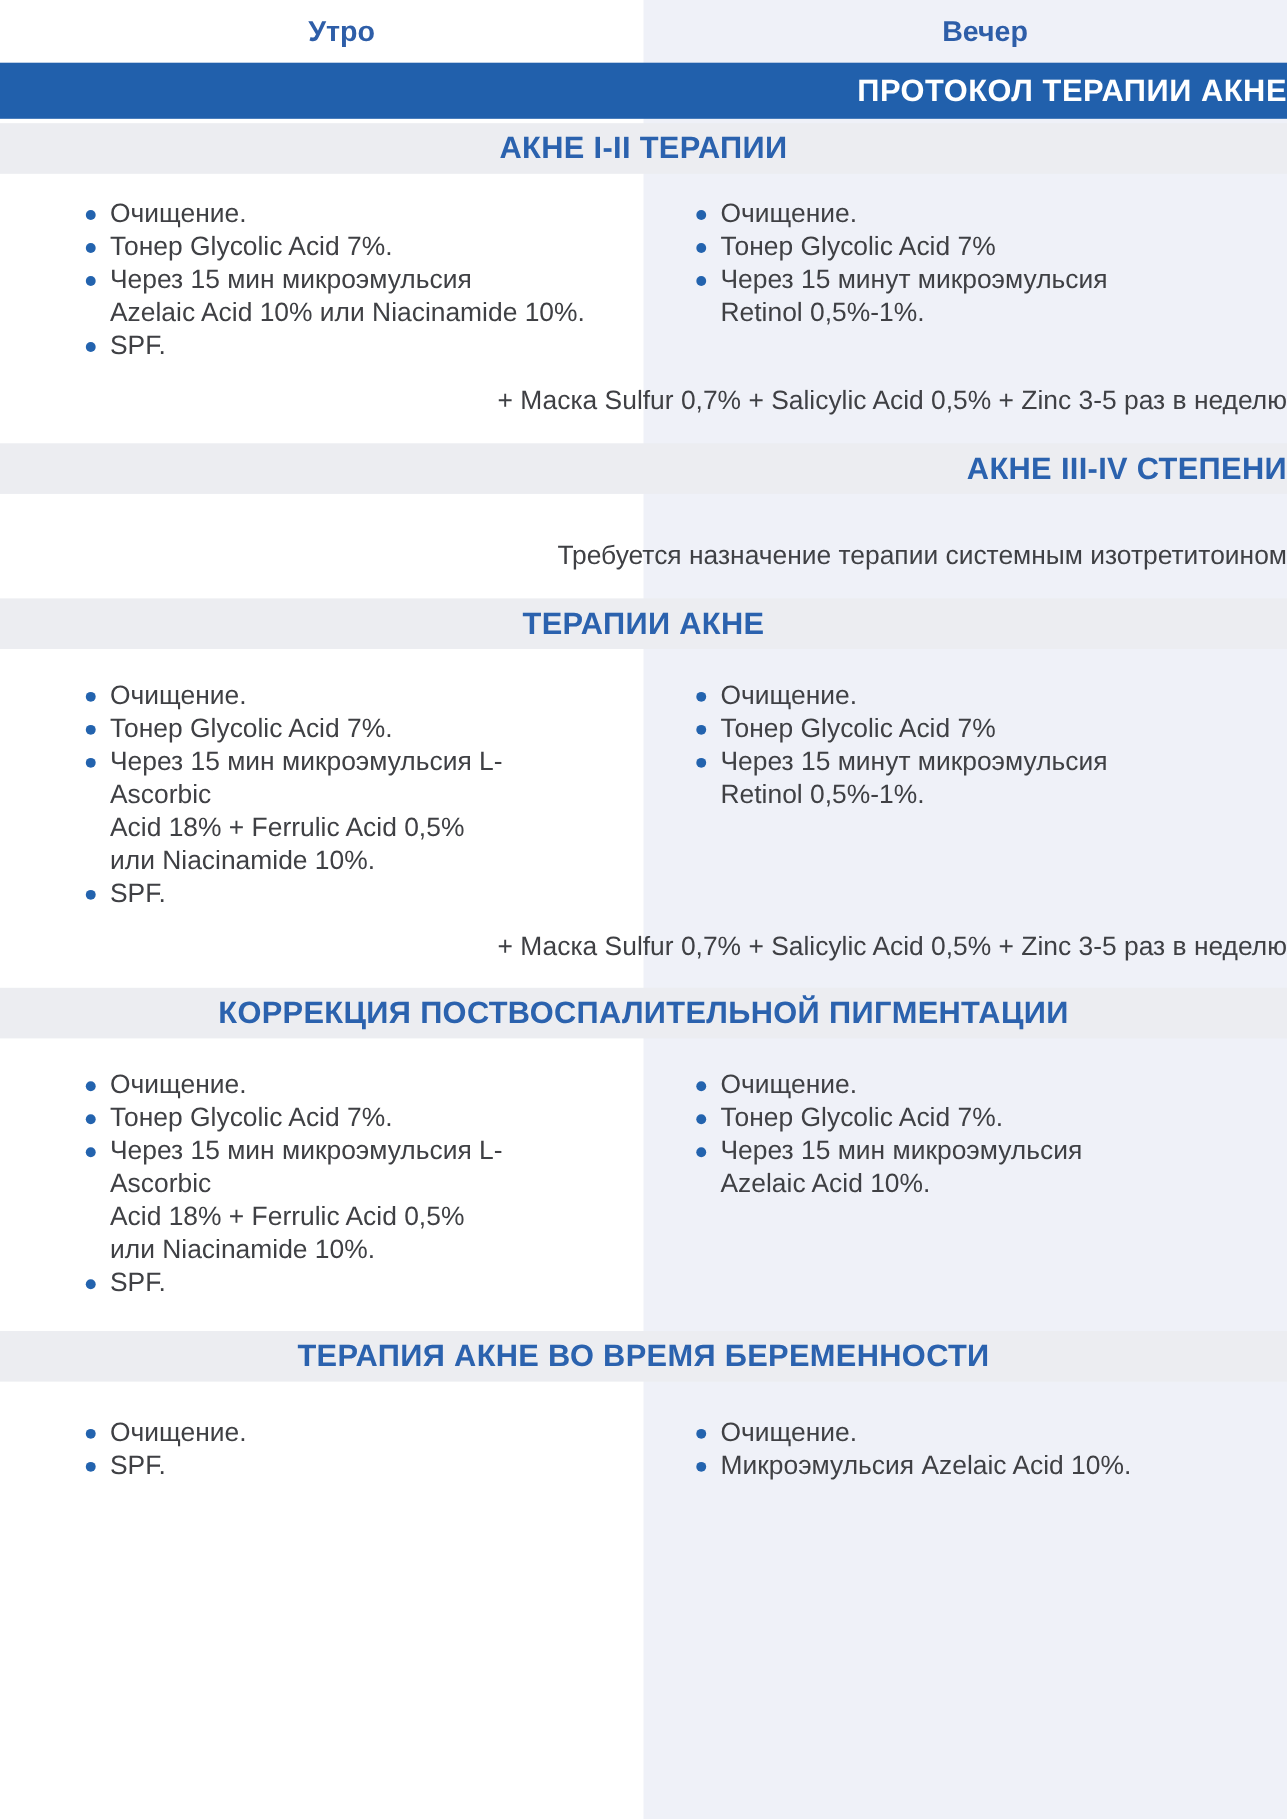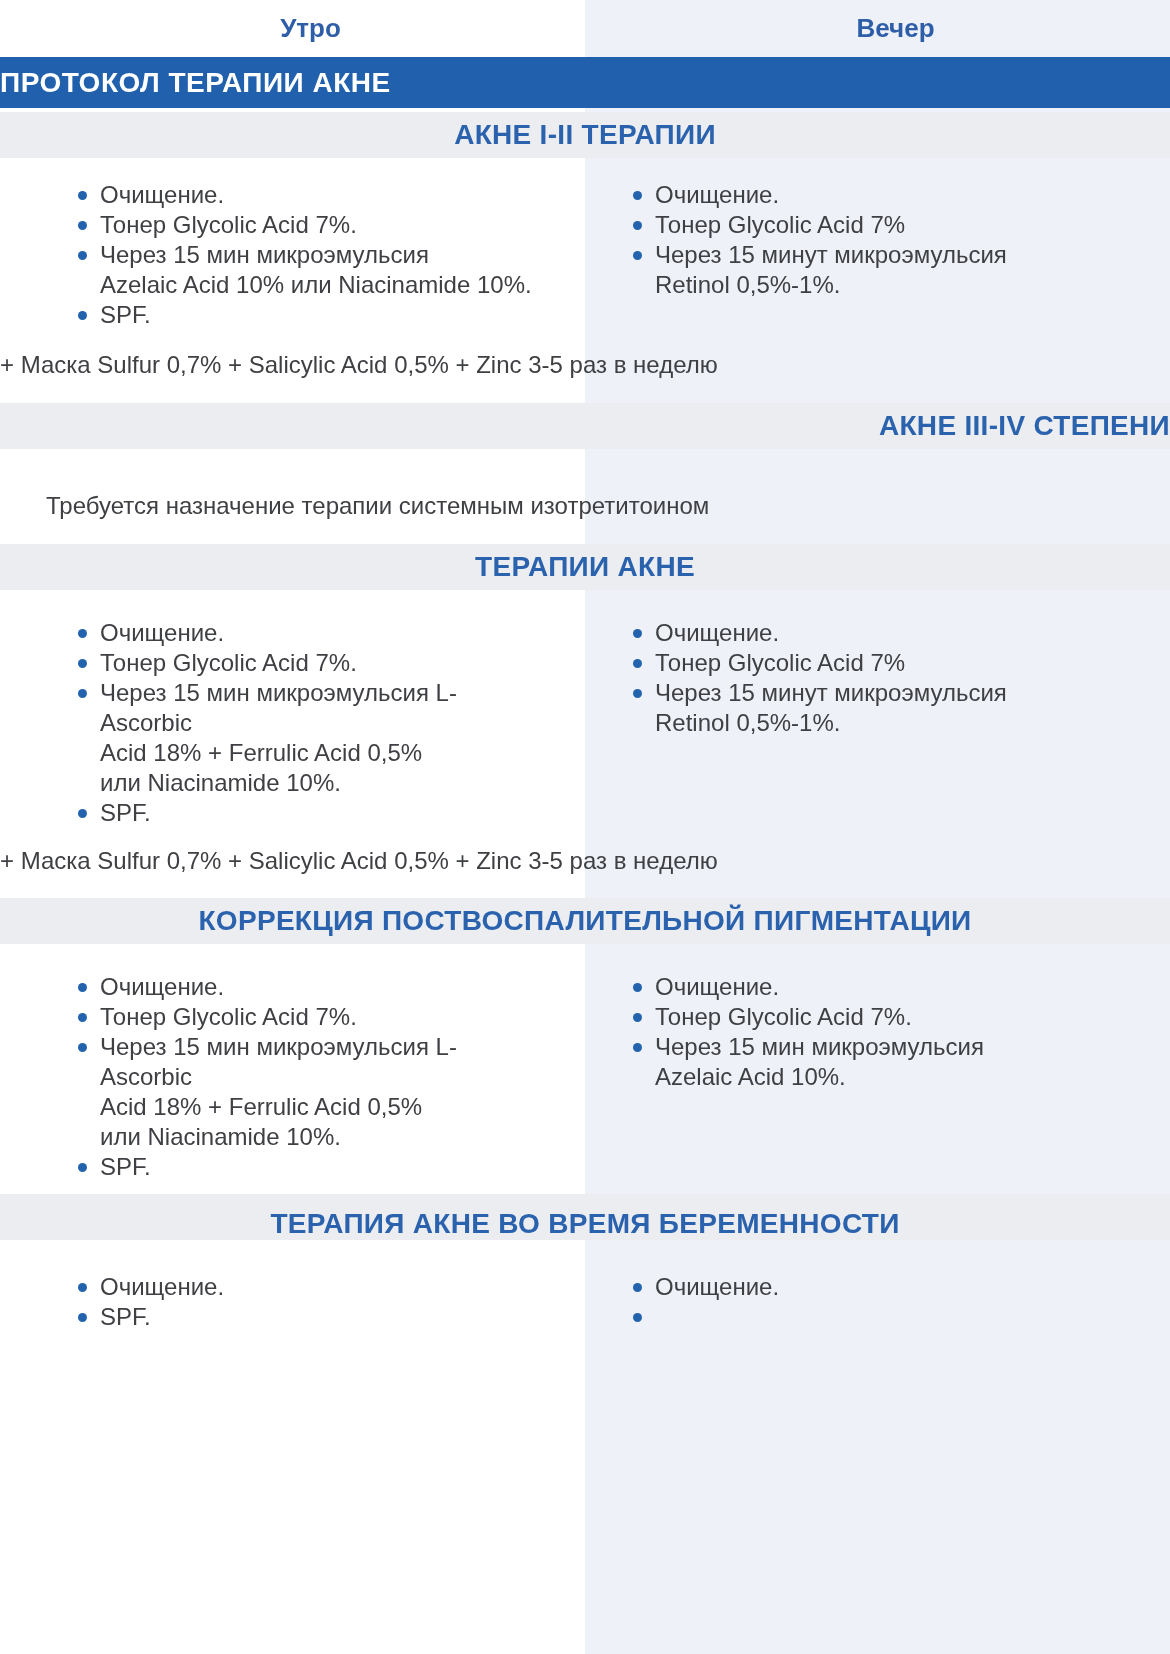--- a/index.html
+++ b/index.html
@@ -26,35 +26,35 @@
     width: 585px;
     display: flex; align-items: center; justify-content: center;
     color: #2e5ea8; font-weight: bold; font-size: 26px; padding-left: 36px;
   }
 
   .title-bar {
     height: 51px;
     background: #2160ac;
     color: #ffffff;
     font-weight: bold; font-size: 28px; letter-spacing: .5px;
-    display: flex; align-items: center; justify-content: flex-start;
+    display: flex; align-items: center; justify-content: flex-end;
   }
 
   .band {
     height: 46px;
     background: #ecedf1;
     color: #2b62ae;
     font-weight: bold; font-size: 28px; letter-spacing: .3px;
     display: flex; align-items: center; justify-content: center;
   }
   .band.first { margin-top: 4px; }
   .band.b2 { margin-top: 23px; justify-content: flex-end; }
   .band.b3 { margin-top: 23px; }
   .band.b4 { margin-top: 22px; }
-  .band.b5 { margin-top: 12px; align-items: flex-end; }
+  .band.b5 { margin-top: 28px; }
 
   .lists { display: flex; gap: 40px; }
   .lists.la { padding-top: 22px; }
   .lists.lc { padding-top: 28px; }
   .lists.ld { padding-top: 28px; }
   .lists.le { padding-top: 32px; }
 
   ul.list {
     width: 585px;
     margin: 0;
@@ -77,21 +77,21 @@
     border-radius: 50%;
     background: #2363ae;
     margin: 11px 13px 0 0;
   }
   .txt { white-space: pre-line; }
 
   .note {
     font-size: 24px;
     line-height: 30px;
     color: #3f4044;
-    text-align: left;
+    text-align: right;
   }
   .note.na { margin-top: 20px; }
   .note.nb { margin-top: 42px; padding-left: 46px; }
   .note.nc { margin-top: 18px; }
 </style>
 </head>
 <body>
 
 <div class="page">
   <div class="evening-bg"></div>
@@ -253,18 +253,19 @@
             <span class="txt">SPF.</span>
           </li>
       </ul>
       <ul class="list evening">
         <li class="item">
             <span class="dot"></span>
             <span class="txt">Очищение.</span>
           </li>
         <li class="item">
             <span class="dot"></span>
+            <span class="txt">Микроэмульсия Azelaic Acid 10%.</span>
           </li>
       </ul>
     </div>
 
   </div>
 </div>
 
 </body></html>

